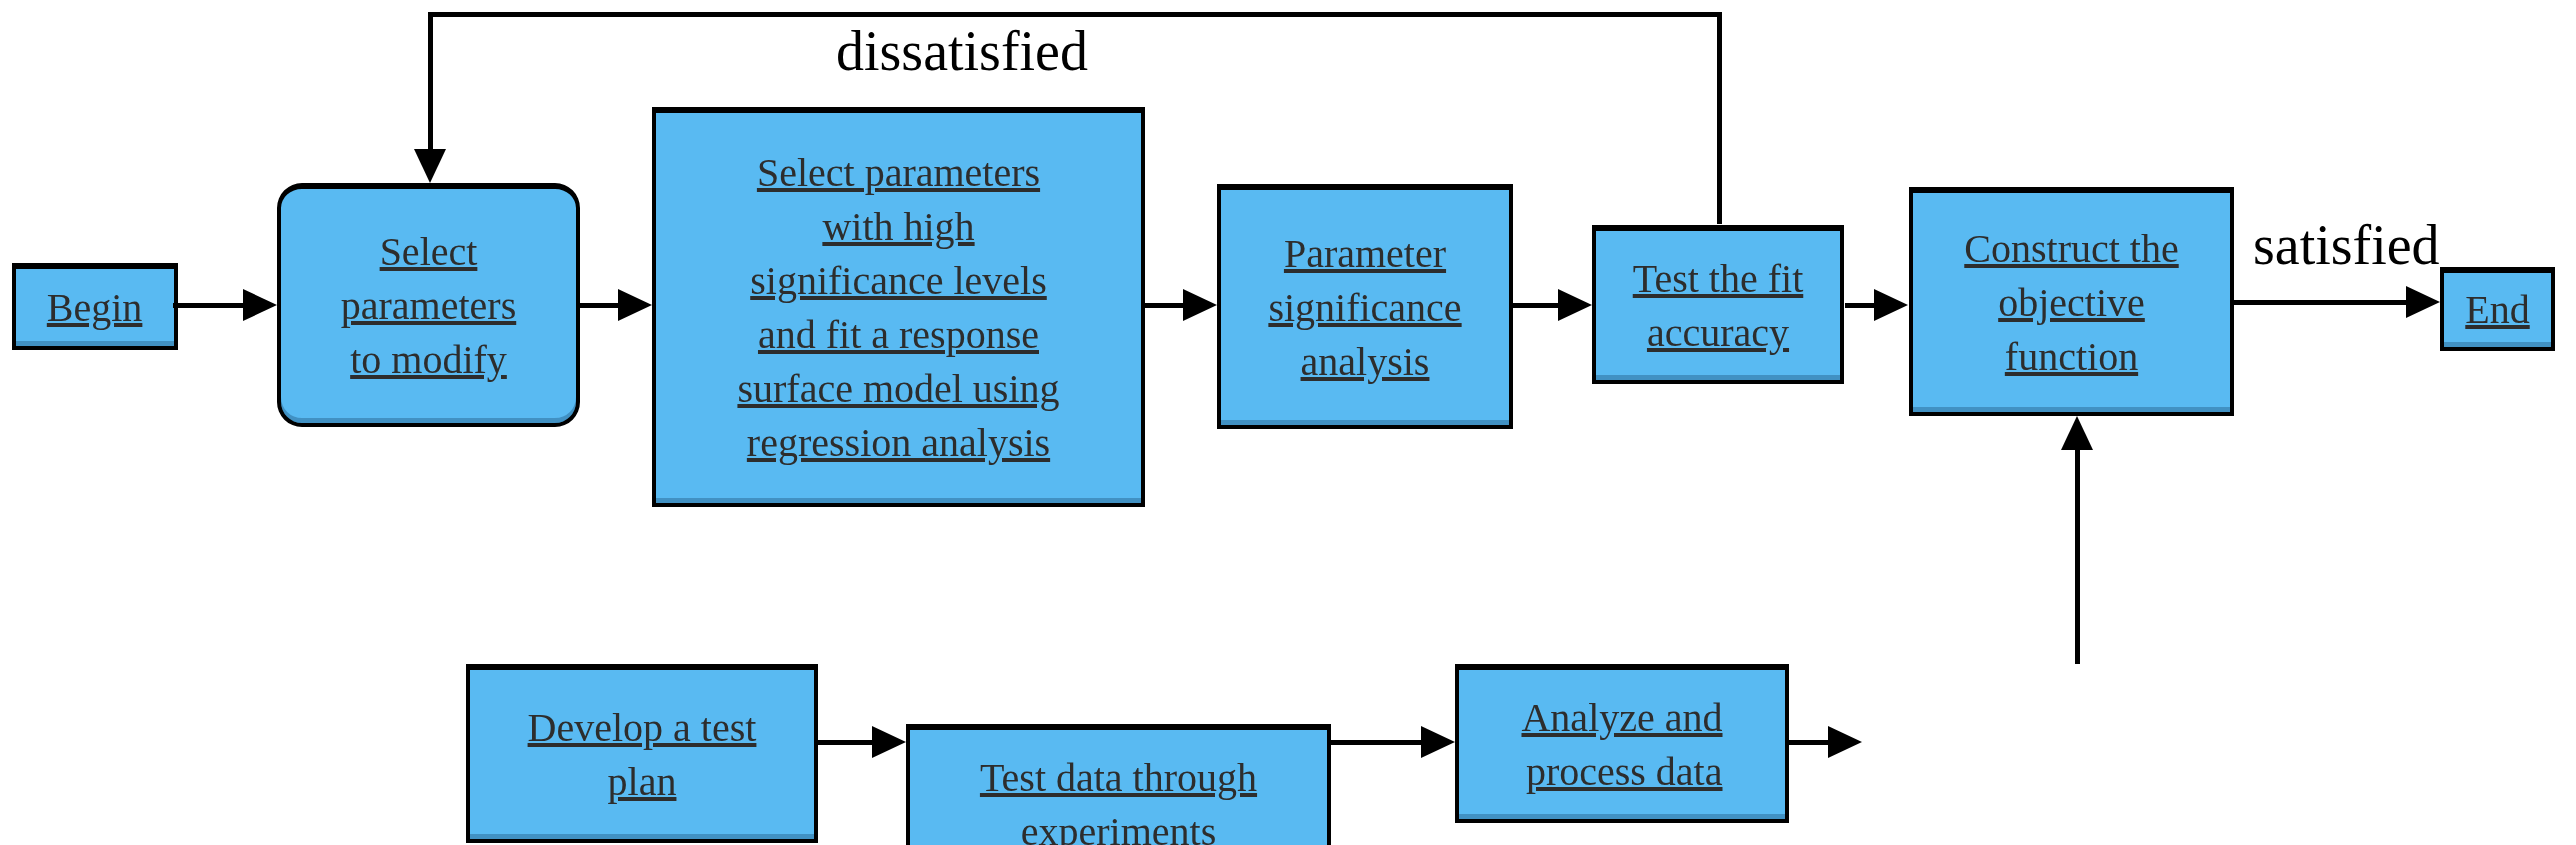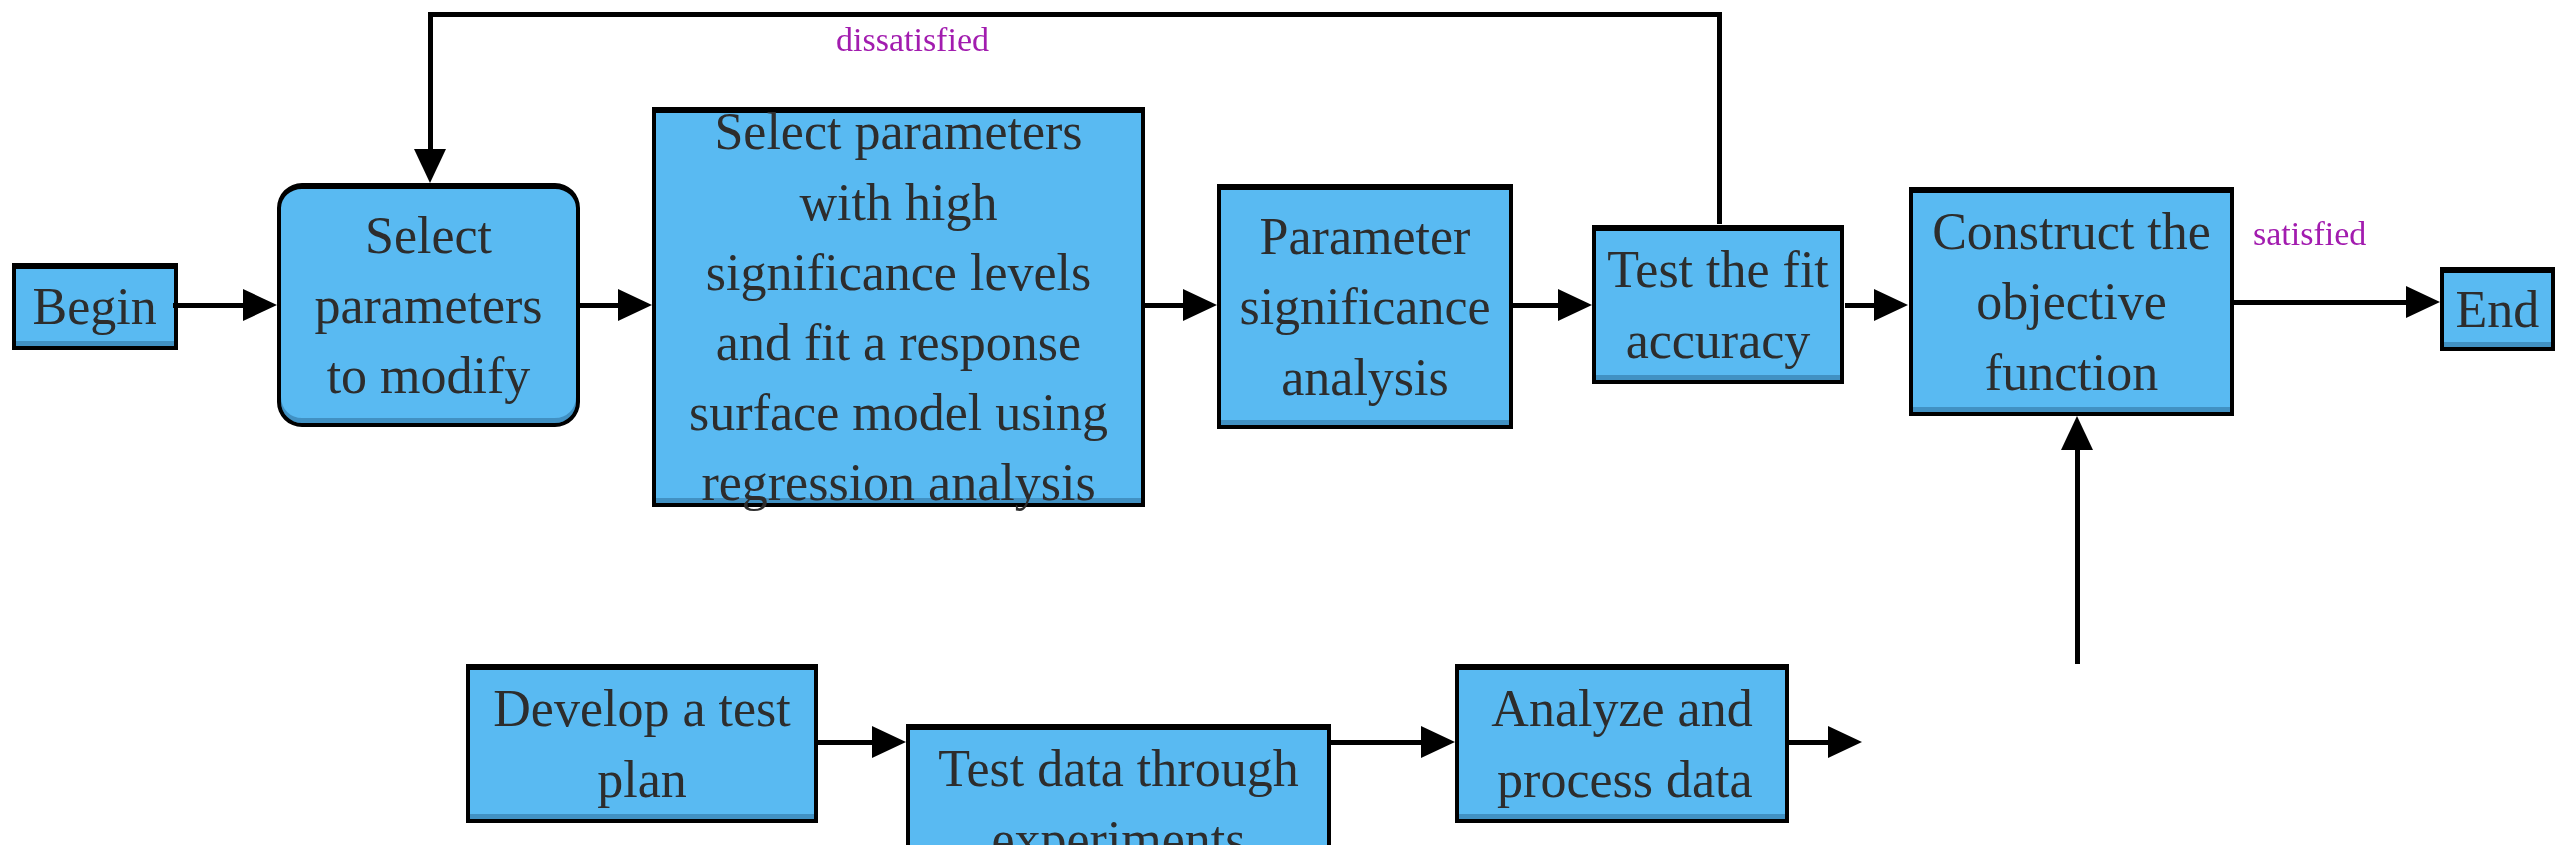--- a/index.html
+++ b/index.html
@@ -16,32 +16,33 @@
     overflow: hidden;
   }
   .node {
     position: absolute;
     box-sizing: border-box;
     background: #59BAF2;
     border: 4.9px solid #000000;
     border-top-width: 6.1px;
     box-shadow: inset 0 -4.9px 0 rgba(20, 70, 110, 0.35);
     color: #2D2D2D;
-    font-size: 52px;
+    font-size: 40px;
     line-height: 1.35;
     display: flex;
     align-items: center;
     justify-content: center;
     text-align: center;
     white-space: pre-line;
+    text-decoration: underline;
   }
   .edge-label {
     position: absolute;
-    color: #a21caf;
-    font-size: 34px;
+    color: #000000;
+    font-size: 56px;
     line-height: 1;
     white-space: nowrap;
   }
   .shaft-h {
     position: absolute;
     height: 4.9px;
     background: #000000;
   }
   .shaft-v {
     position: absolute;
@@ -71,21 +72,21 @@
   }
 
   
   #node-begin        { left: 11.6px;   top: 263px;  width: 166px; height: 87px; }
   #node-select       { left: 277px;  top: 183px;  width: 303px; height: 244px; border-radius: 25px; }
   #node-fit-model    { left: 652px; top: 107px;  width: 493px; height: 400px; }
   #node-param-sig    { left: 1217px; top: 184px;  width: 296px; height: 245px; }
   #node-test-fit     { left: 1592px; top: 225px;  width: 252px; height: 159px; }
   #node-construct    { left: 1909px; top: 187px;  width: 325px; height: 229px; }
   #node-end          { left: 2440px; top: 267px;  width: 115px; height: 84px; text-align: right; }
-  #node-develop      { left: 466px;  top: 664px; width: 352px; height: 159px; }
+  #node-develop      { left: 466px;  top: 664px; width: 352px; height: 179px; }
   #node-test-data    { left: 906px; top: 682px; width: 425px; height: 159px; margin-top: 42px; }
   #node-analyze      { left: 1455px; top: 664px; width: 334px; height: 159px; text-align: right; }
   #node-correspond   { left: 1862px; top: 664px; width: 430px; height: 159px; }
 
   #label-dissatisfied { left: 836px; top: 23px;  }
   #label-satisfied    { left: 2253px; top: 217px; }
 
   
   #shaft-begin-select     { left: 173px;  top: 303px; width: 71px; }
   #head-begin-select      { left: 243px;  top: 289px; }

